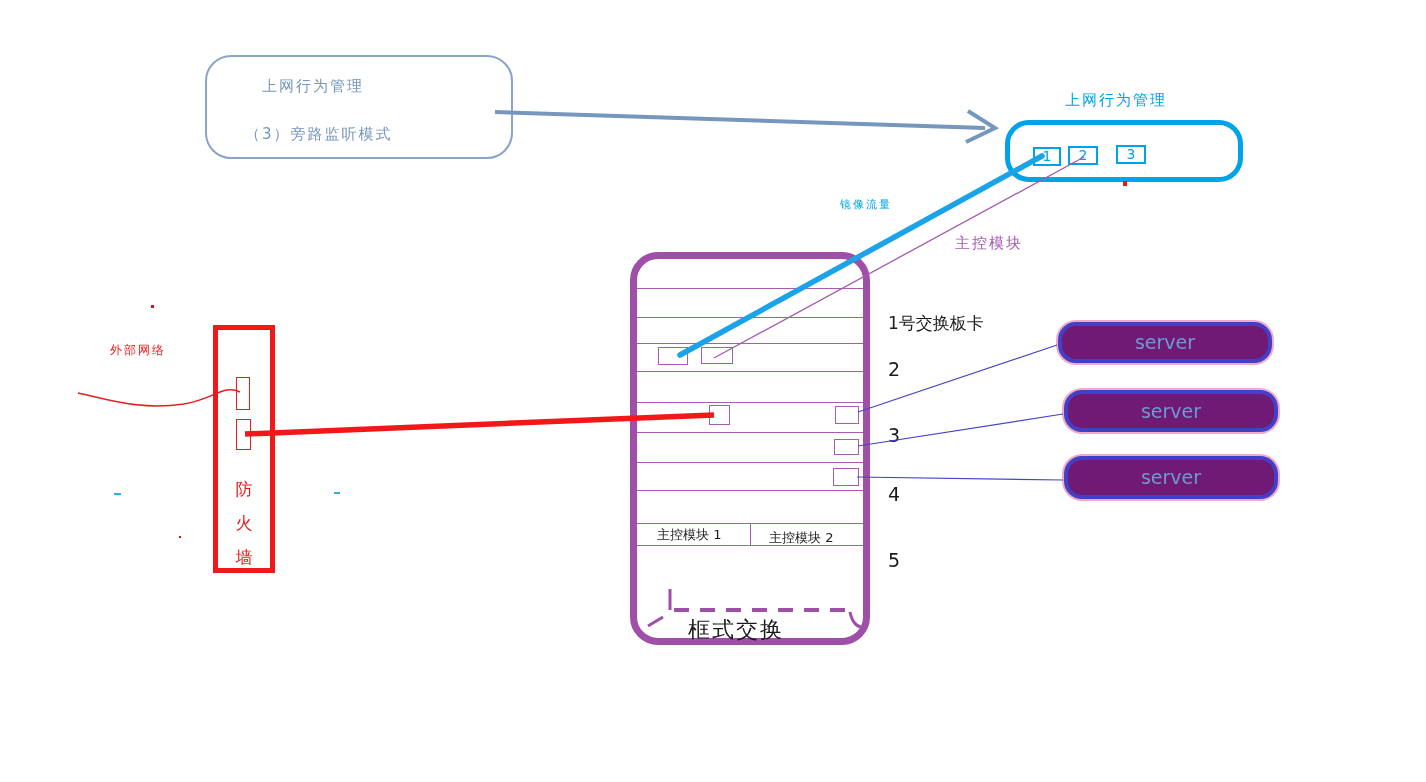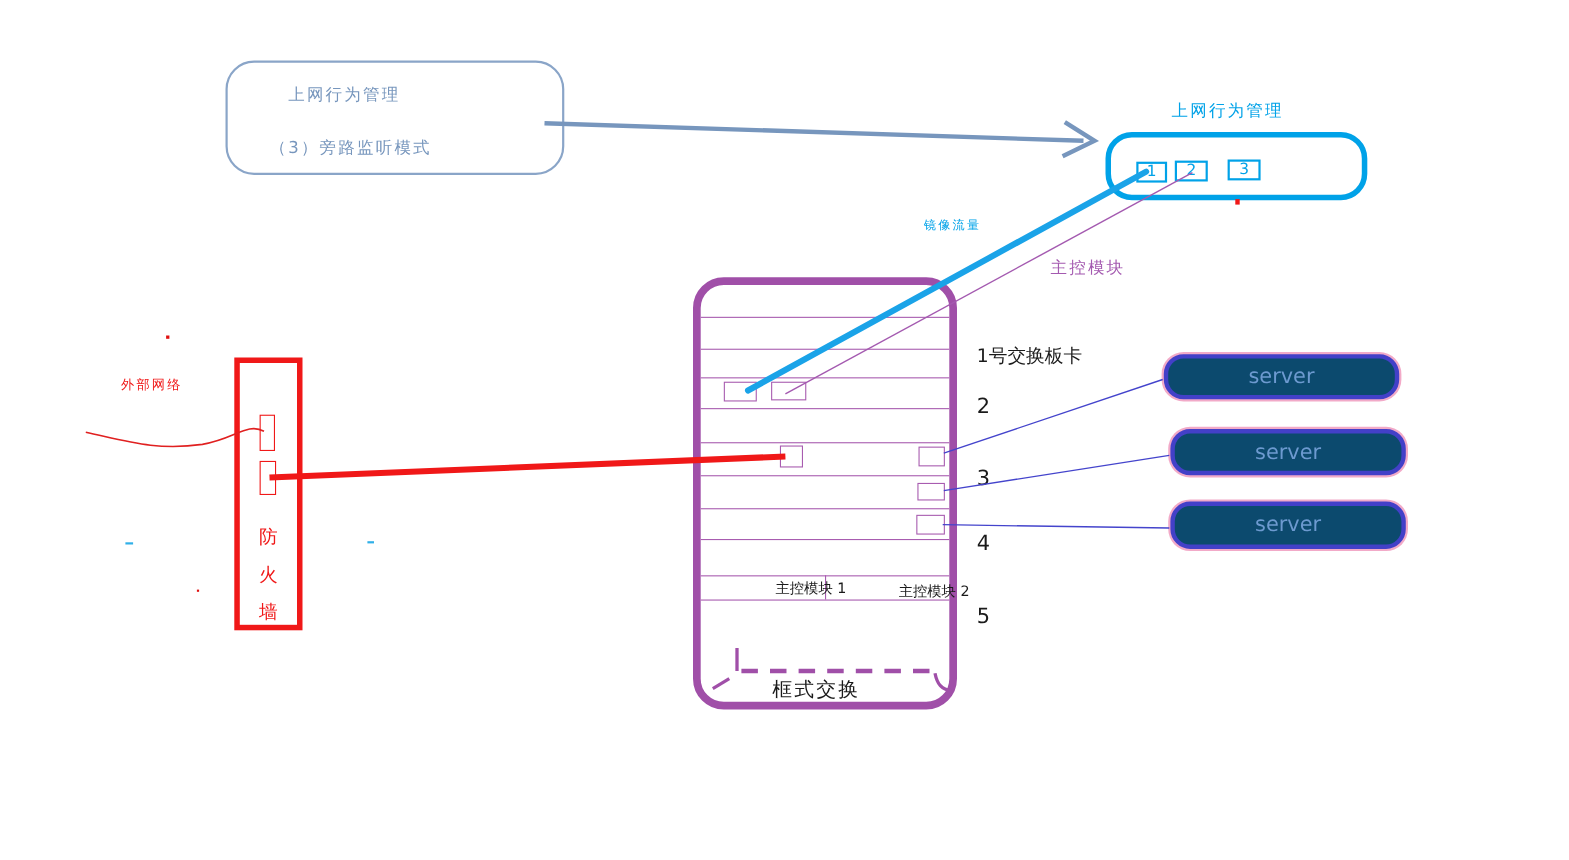--- a/index.html
+++ b/index.html
@@ -17,32 +17,32 @@
   .bm-p1{left:1033px;top:147px;width:24px;height:15px;}
   .bm-p2{left:1068px;top:146px;width:26px;height:15px;}
   .bm-p3{left:1116px;top:145px;width:26px;height:15px;}
   .mirror-label{left:840px;top:197px;color:#00a2e8;font-size:11px;letter-spacing:2px;}
   .mgmt-label{left:955px;top:234px;color:#a45ab0;font-size:15px;letter-spacing:2px;}
   
   .chassis{left:630px;top:252px;width:226px;height:379px;border:7px solid #a04fa8;border-radius:28px;}
   .slot-line{left:637px;width:226px;height:1px;background:#a85cb0;}
   .chassis-port{border:1.5px solid #a85cb0;background:#fff;}
   .cm-divider{left:750px;top:523px;width:1px;height:22px;background:#a85cb0;}
-  .cm-label{font-size:13px;color:#1a1a1a;white-space:nowrap;margin-left:48px;}
-  .chassis-caption{left:688px;top:615px;color:#1a1a1a;font-size:18px;letter-spacing:2px;margin-left:14px;}
+  .cm-label{font-size:13px;color:#1a1a1a;white-space:nowrap;}
+  .chassis-caption{left:688px;top:615px;color:#1a1a1a;font-size:22px;letter-spacing:2px;}
   .card1-label{left:888px;top:292px;color:#1a1a1a;font-size:17px;margin-top:20px;}
   .slot-num{color:#1a1a1a;font-size:19px;}
   
   .fw-box{left:213px;top:325px;width:52px;height:238px;border:5px solid #f01818;}
   .ext-label{left:110px;top:342px;color:#f01818;font-size:12px;letter-spacing:2px;}
   .fw-port{border:1.5px solid #f01818;background:#fff;}
   .fw-name{left:213px;top:472px;width:62px;color:#f01818;font-size:17px;text-align:center;line-height:34px;}
   .fw-name span{display:block;}
   
-  .server-box{width:206px;border:4px solid #4340c8;border-radius:18px;box-shadow:0 0 0 2px #f2aac8;color:#6d9ad0;font-size:19px;text-align:center;background:#0c4a6e;}
+  .server-box{width:206px;border:4px solid #4340c8;border-radius:18px;box-shadow:0 0 0 2px #f2aac8;color:#6d9ad0;font-size:19px;text-align:center;background:#701a75;}
   .s1{left:1058px;top:322px;height:33px;line-height:33px;}
   .s2{left:1064px;top:390px;height:34px;line-height:34px;}
   .s3{left:1064px;top:456px;height:35px;line-height:35px;}
   svg.overlay{position:absolute;left:0;top:0;pointer-events:none;}
   .mark{position:absolute;}
 </style>
 </head>
 <body>
 
 <div id="canvas">

